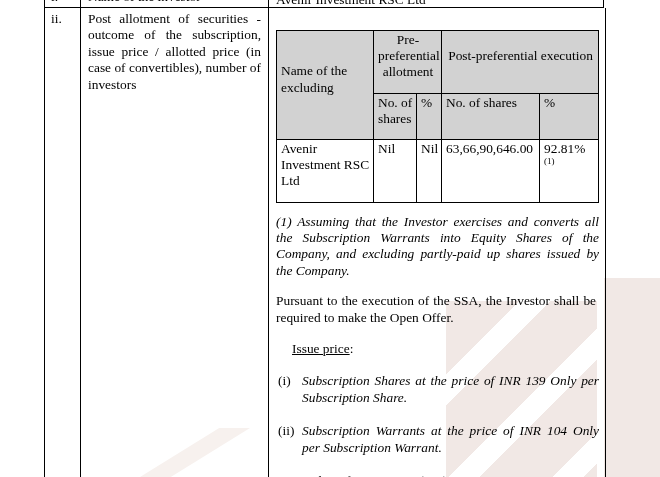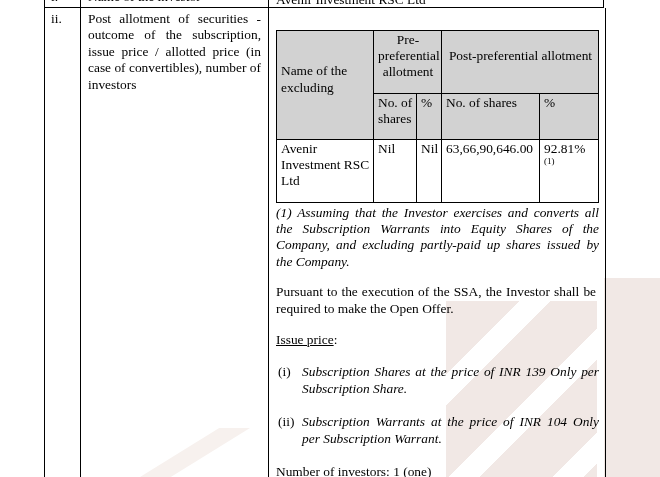--- a/index.html
+++ b/index.html
@@ -28,22 +28,22 @@
   .orow{display:flex;align-items:stretch;}
   .row-i{height:21px;border-bottom:1px solid #000;overflow:hidden;}
   .row-ii{height:519px;}
   .c1{width:36px;border-right:1px solid #000;padding:3px 4px 0 6px;box-sizing:border-box;flex:none;}
   .c2{width:188px;border-right:1px solid #000;padding:3px 7px 0 7px;box-sizing:border-box;flex:none;text-align:justify;}
   .c3{flex:1;border-right:1px solid #000;padding:6px 6px 0 7px;box-sizing:border-box;}
   .num{text-align:left;}
   
   .para{margin:0 3px 15px 0;text-align:justify;}
   .para-tight{margin:0 0 14px 0;text-align:justify;}
-  .fnote{font-style:italic;margin:2px 0 14px 0;text-align:justify;}
-  .heading{margin:0 0 16px 0;}
+  .fnote{font-style:italic;margin:11px 0 14px 0;text-align:justify;}
+  .heading{margin:0 0 16px 16px;}
   .u{text-decoration:underline;}
   .li{display:flex;margin:0 0 17px 0;}
   .li .marker{flex:none;width:24px;padding-left:2px;}
   .li .litext{flex:1;text-align:justify;font-style:italic;}
   
   table.inner{
     border-collapse:collapse;table-layout:fixed;width:322px;
     margin:16px 0 0 0;font-size:13.4px;line-height:16.2px;
   }
   table.inner td{
@@ -82,21 +82,21 @@
           <col style="width:97px">
             <col style="width:43px">
             <col style="width:25px">
             <col style="width:98px">
             <col style="width:59px">
         </colgroup>
         <tbody>
             <tr>
           <td rowspan="2" class="hdr namehdr">Name of the excluding</td>
           <td colspan="2" class="hdr grp">Pre-preferential allotment</td>
-          <td colspan="2" class="hdr grp">Post-preferential allotment</td>
+          <td colspan="2" class="hdr grp">Post-preferential execution</td>
         </tr>
         <tr>
           <td class="hdr">No. of shares</td>
           <td class="hdr">%</td>
           <td class="hdr">No. of shares</td>
           <td class="hdr">%</td>
         </tr>
         <tr>
           <td>Avenir Investment RSC Ltd</td>
           <td>Nil</td>

